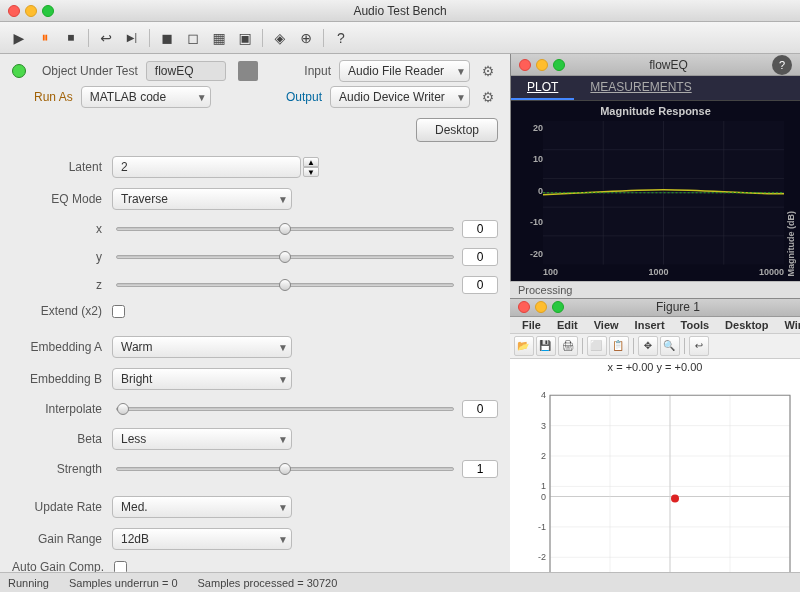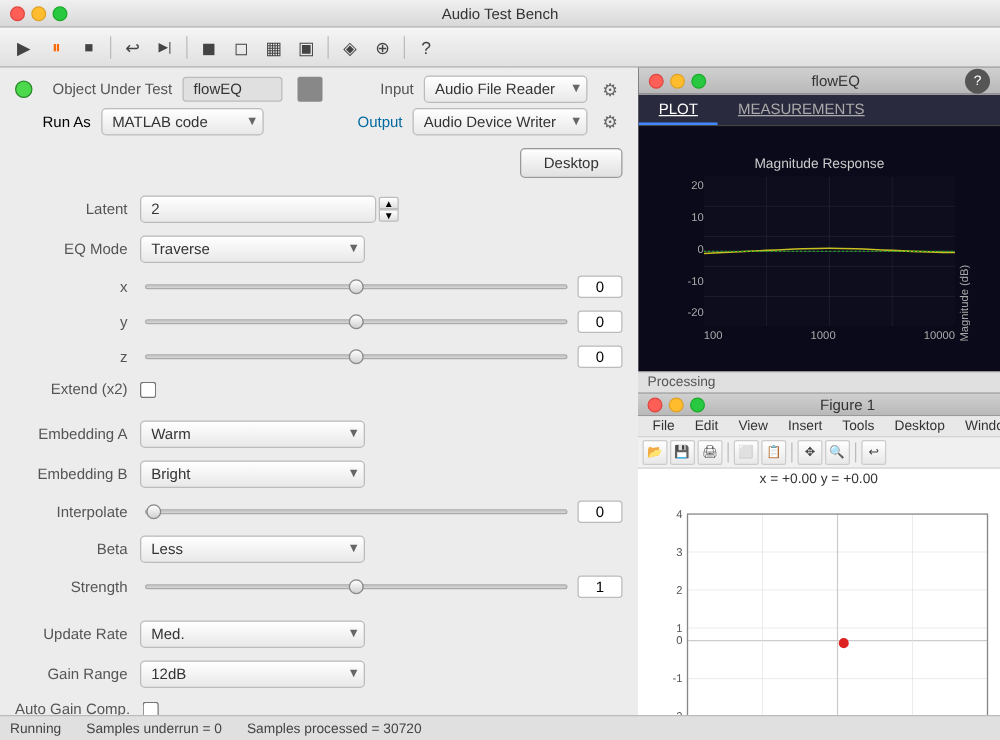--- a/index.html
+++ b/index.html
@@ -61,33 +61,33 @@
     .floweq-traffic { display: flex; gap: 5px; align-items: center; }
     .floweq-title-text { flex: 1; text-align: center; font-size: 12px; color: #333; font-weight: 500; }
     .floweq-question { width: 20px; height: 20px; border-radius: 50%; background: #555; color: #fff; display: flex; align-items: center; justify-content: center; font-size: 11px; cursor: pointer; }
 
     
     .floweq-tabs { display: flex; background: #2a2a3e; border-bottom: 1px solid #444; }
     .floweq-tab { padding: 4px 16px; font-size: 12px; cursor: pointer; border-bottom: 2px solid transparent; color: #aaa; text-decoration: underline; }
     .floweq-tab.active { color: #fff; border-bottom-color: #4488ff; }
 
     
-    .mag-chart { background: #0a0a1a; flex: 1; position: relative; padding: 24px; display: flex; flex-direction: column; }
+    .mag-chart { background: #0a0a1a; flex: 1; position: relative; padding: 4px; display: flex; flex-direction: column; font-weight: bold; }
     .mag-title { text-align: center; font-size: 11px; color: #ccc; margin-bottom: 4px; }
     .chart-area { flex: 1; position: relative; display: flex; }
 
     
     .processing-label { background: #e0e0e0; border-top: 1px solid #bbb; padding: 2px 8px; font-size: 11px; color: #555; }
 
     
     .figure-win { height: 320px; background: #f0f0f0; border-top: 1px solid #888; display: flex; flex-direction: column; flex-shrink: 0; }
     .figure-title-bar { background: linear-gradient(180deg, #d0d0d0, #b8b8b8); height: 22px; display: flex; align-items: center; padding: 0 8px; border-bottom: 1px solid #999; }
     .figure-traffic { display: flex; gap: 5px; align-items: center; }
     .figure-title-text { flex: 1; text-align: center; font-size: 12px; color: #333; font-weight: 500; }
-    .figure-menu { display: flex; background: #e8e8e8; border-bottom: 1px solid #ccc; padding: 0 4px; }
+    .figure-menu { display: flex; background: #e8e8e8; border-bottom: 1px solid #ccc; padding: 0 4px; font-weight: bold; }
     .figure-menu-item { padding: 2px 8px; font-size: 11px; color: #333; cursor: pointer; }
     .figure-toolbar { display: flex; background: #f0f0f0; border-bottom: 1px solid #ccc; padding: 2px 4px; gap: 2px; align-items: center; }
     .fig-tool-btn { width: 20px; height: 20px; display: flex; align-items: center; justify-content: center; border: 1px solid #ccc; background: linear-gradient(180deg, #fff, #e8e8e8); border-radius: 2px; cursor: pointer; font-size: 10px; color: #444; }
     .fig-tool-sep { width: 1px; height: 16px; background: #bbb; margin: 0 2px; }
     .figure-content { flex: 1; display: flex; flex-direction: column; background: white; }
     .figure-coords { text-align: center; font-size: 11px; color: #333; padding: 2px; }
     .figure-plot { flex: 1; position: relative; }
     .figure-plot svg { width: 100%; height: 100%; }
 
     
@@ -139,21 +139,21 @@
       <div class="ctrl-select-wrap">
         <select class="ctrl-select" style="min-width:130px;">
           <option>Audio File Reader</option>
         </select>
         <span class="select-arrow">▼</span>
       </div>
       <div class="io-gear">⚙</div>
     </div>
 
     <div style="display:flex; align-items:center; padding:2px 12px 6px; gap:8px; background:#ececec;">
-      <span style="font-size:12px; color:#000000; margin-left:22px;">Run As</span>
+      <span style="font-size:12px; color:#a16207; margin-left:22px;">Run As</span>
       <div class="ctrl-select-wrap">
         <select class="ctrl-select" style="min-width:130px;">
           <option>MATLAB code</option>
         </select>
         <span class="select-arrow">▼</span>
       </div>
       <div style="flex:1;"></div>
       <span style="font-size:12px; color:#0369a1;">Output</span>
       <div class="ctrl-select-wrap">
         <select class="ctrl-select" style="min-width:130px;">

